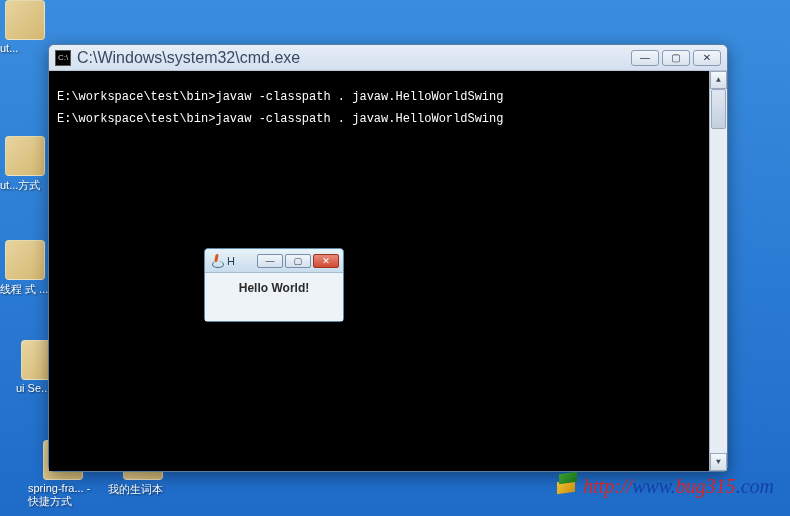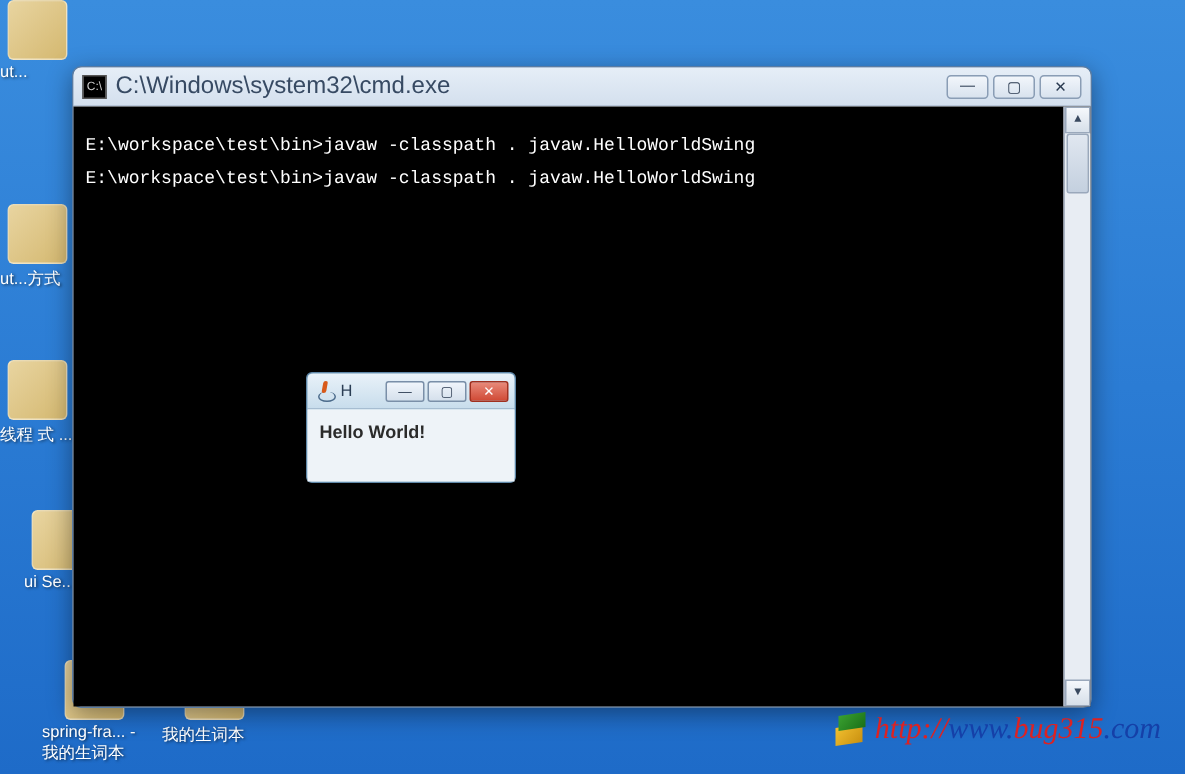--- a/index.html
+++ b/index.html
@@ -202,29 +202,30 @@
   border-color: #a03020;
 }
 .swing-body {
   flex: 1;
   background: #eef3f8;
   padding: 8px 8px;
   color: #2b2b2b;
   font-size: 12px;
   font-weight: bold;
   font-family: Tahoma, sans-serif;
+  text-align: center;
 }
 
 
 .watermark {
   position: absolute;
   right: 16px;
   bottom: 18px;
   display: flex;
-  align-items: center;
+  align-items: flex-start;
   gap: 4px;
   font-family: "Times New Roman", serif;
   font-size: 20px;
   font-style: italic;
 }
 .watermark .wm-icon {
   width: 22px;
   height: 18px;
   position: relative;
 }
@@ -261,21 +262,21 @@
 <div class="desktop-icon" style="left:0px; top:240px;">
   <div class="icon-img"></div>
   <span>线程 式 ...</span>
 </div>
 <div class="desktop-icon" style="left:16px; top:340px;">
   <div class="icon-img"></div>
   <span>ui  Se...</span>
 </div>
 <div class="desktop-icon" style="left:28px; top:440px; width:70px;">
   <div class="icon-img"></div>
-  <span>spring-fra... - 我的生词本</span>
+  <span>spring-fra... - 快捷方式</span>
 </div>
 <div class="desktop-icon" style="left:108px; top:440px; width:70px;">
   <div class="icon-img"></div>
   <span>我的生词本</span>
 </div>
 
 <div class="cmd-window">
   <div class="cmd-titlebar">
     <div class="cmd-title-icon">C:\</div>
     <div class="cmd-title">C:\Windows\system32\cmd.exe</div>

